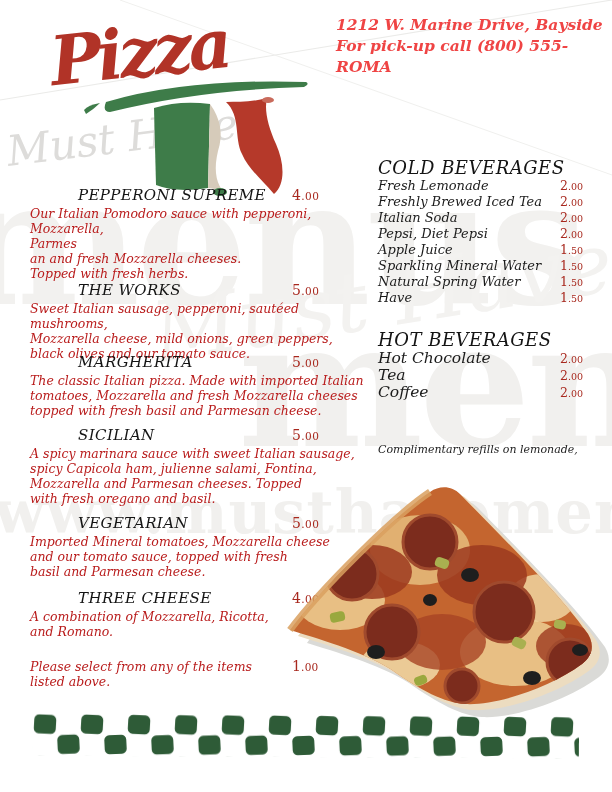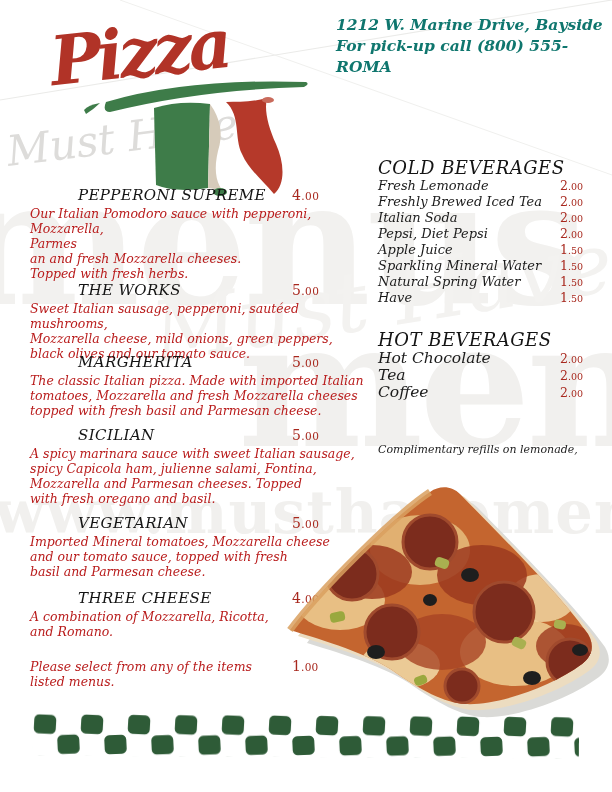--- a/index.html
+++ b/index.html
@@ -10,21 +10,21 @@
   
   .wm{position:absolute;z-index:0;white-space:nowrap;pointer-events:none;}
   .wm-script-top{left:6px;top:112px;font-size:42px;font-style:italic;color:#dddcda;transform:rotate(-7deg);}
   .wm-script-mid{left:150px;top:246px;font-size:84px;font-style:italic;color:#f3f2f0;transform:rotate(-9deg);}
   .wm-brand-left{left:-45px;top:140px;font-size:175px;font-weight:bold;color:#f2f1ef;letter-spacing:-4px;}
   .wm-brand-right{left:238px;top:282px;font-size:175px;font-weight:bold;color:#f1f0ee;letter-spacing:-4px;}
   .wm-url{left:-6px;top:478px;font-size:59px;font-weight:bold;color:#f1f0ee;letter-spacing:1px;}
   .diag{position:absolute;left:0;top:0;z-index:0;}
   
   .addr{position:absolute;left:336px;top:14px;z-index:2;font-style:italic;font-weight:bold;
-        font-size:15.5px;line-height:21px;color:#0f766e;}
+        font-size:15.5px;line-height:21px;color:#ef4444;}
   
   .logo-text{position:absolute;left:50px;top:12px;z-index:3;font-size:68px;font-style:italic;font-weight:bold;
              color:#b13327;transform:rotate(-6deg);letter-spacing:-4px;}
   .swoosh{position:absolute;left:78px;top:72px;z-index:2;}
   .flag{position:absolute;left:146px;top:96px;z-index:1;}
   
   .pz{position:absolute;left:30px;width:336px;z-index:2;}
   .pz-name{font-size:15px;font-style:italic;letter-spacing:.4px;line-height:18px;color:#141414;position:relative;margin-left:48px;}
   .pz-name.addl{font-size:16.5px;letter-spacing:.2px;}
   .price{color:#a8281e;font-style:normal;}
@@ -140,21 +140,21 @@
       <div>A combination of  Mozzarella, Ricotta,</div>
         <div>and Romano.</div>
     </div>
   </div>
 
   <div class="pz" style="top:657px">
     <div class="pz-name addl">
       <span class="price pz-price"><span class="w">1</span><span class="c">.00</span></span></div>
     <div class="pz-desc">
       <div>Please select from any of the items</div>
-        <div>listed menus.</div>
+        <div>listed above.</div>
     </div>
   </div>
 
   <div class="bev cold" style="top:158px">
     <div class="bev-title">COLD BEVERAGES</div>
     <div class="bev-row"><span>Fresh Lemonade</span>
       <span class="price bev-price"><span class="w">2</span><span class="c">.00</span></span></div>
     <div class="bev-row"><span>Freshly Brewed Iced Tea</span>
       <span class="price bev-price"><span class="w">2</span><span class="c">.00</span></span></div>
     <div class="bev-row"><span>Italian Soda</span>

